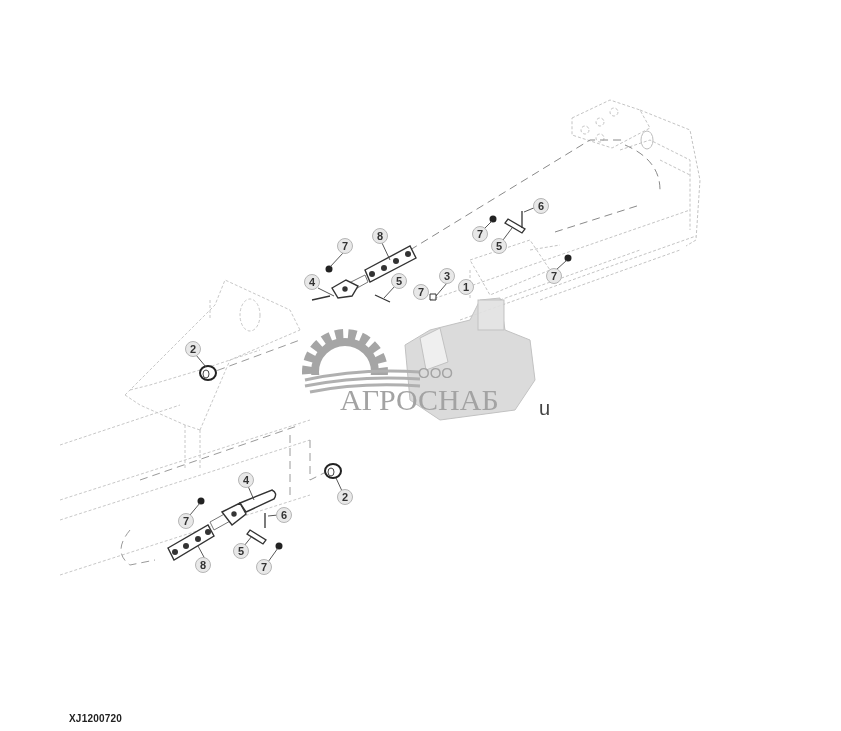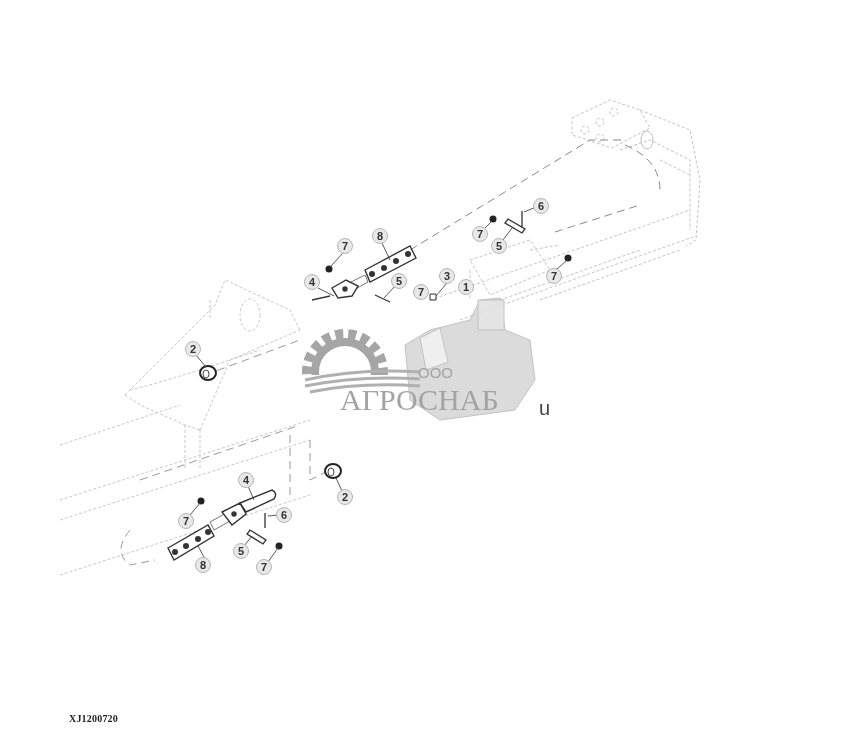--- a/index.html
+++ b/index.html
@@ -1,18 +1,18 @@
 <!DOCTYPE html>
 <html><head>
 <meta charset="utf-8">
 <style>
   html, body { margin:0; padding:0; background:#ffffff; }
   body { width:841px; height:731px; position:relative; overflow:hidden; font-family:"Liberation Sans", sans-serif; }
   #diagram { position:absolute; left:0; top:0; width:841px; height:731px; }
-  .fig-id { position:absolute; left:69px; top:713px; font-size:10px; font-weight:bold; color:#222; font-family:Liberation Serif, serif; letter-spacing:0.2px; }
+  .fig-id { position:absolute; left:69px; top:713px; font-size:10px; font-weight:bold; color:#222; font-family:Liberation Sans, sans-serif; letter-spacing:0.2px; }
   .callout-text { font-family:"Liberation Sans", sans-serif; font-size:11px; font-weight:bold; fill:#333; }
   .wm-text { font-family:"Liberation Serif", serif; fill:#9a9a9a; }
   .wm-small { font-family:"Liberation Sans", sans-serif; fill:#9a9a9a; }
   .wm-u { position:absolute; left:539px; top:397px; font-size:20px; color:#444; font-family:"Liberation Sans", sans-serif; }
 </style>
 </head>
 <body>
 
 <svg id="diagram" viewBox="0 0 841 731" xmlns="http://www.w3.org/2000/svg">
 

